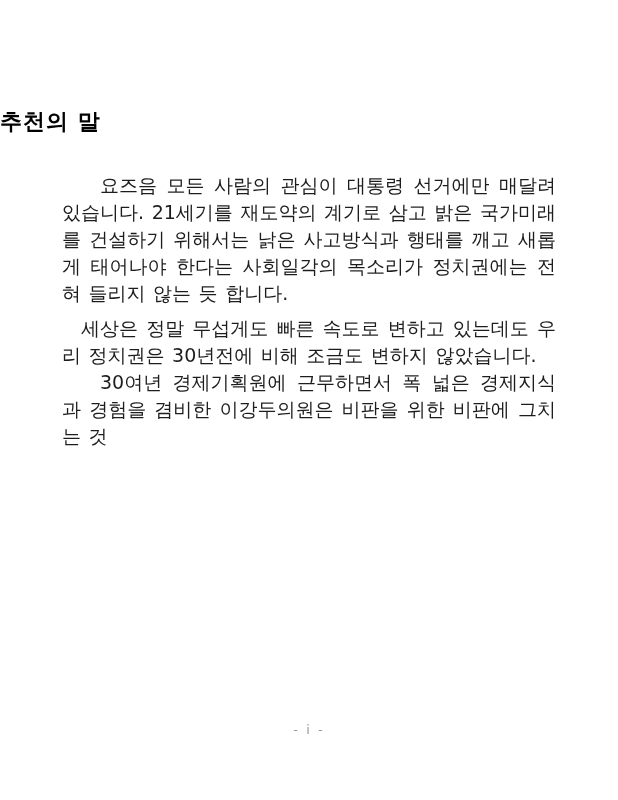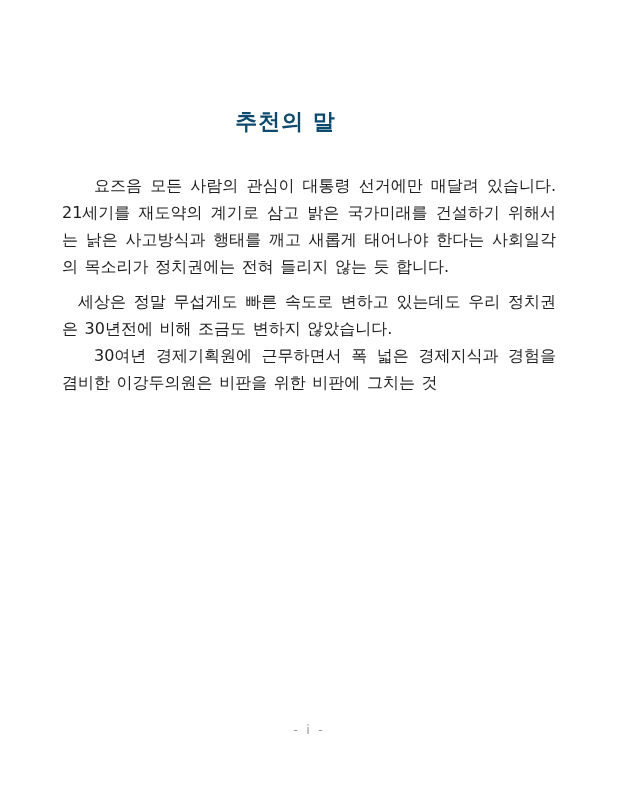--- a/index.html
+++ b/index.html
@@ -18,38 +18,37 @@
     font-family: "DejaVu Sans", "Liberation Sans", sans-serif;
     color: #1a1a1a;
   }
 
   
   .doc-title {
     position: absolute;
     top: 92px;
     left: 0;
     width: 571px;
-    text-align: center;
     font-size: 22px;
     font-weight: bold;
     letter-spacing: 1px;
-    color: #0c4a6e;
+    color: #000000;
   }
 
   
   .body-block {
     position: absolute;
     top: 172px;
     left: 62px;
     width: 494px;
   }
 
   .para {
     margin: 0;
-    font-size: 16px;
+    font-size: 19px;
     line-height: 27px;
     text-align: justify;
     text-justify: inter-character;
     word-spacing: 1.5px;
     color: #1d1d1d;
     -webkit-hyphens: none;
     hyphens: none;
   }
 
   

